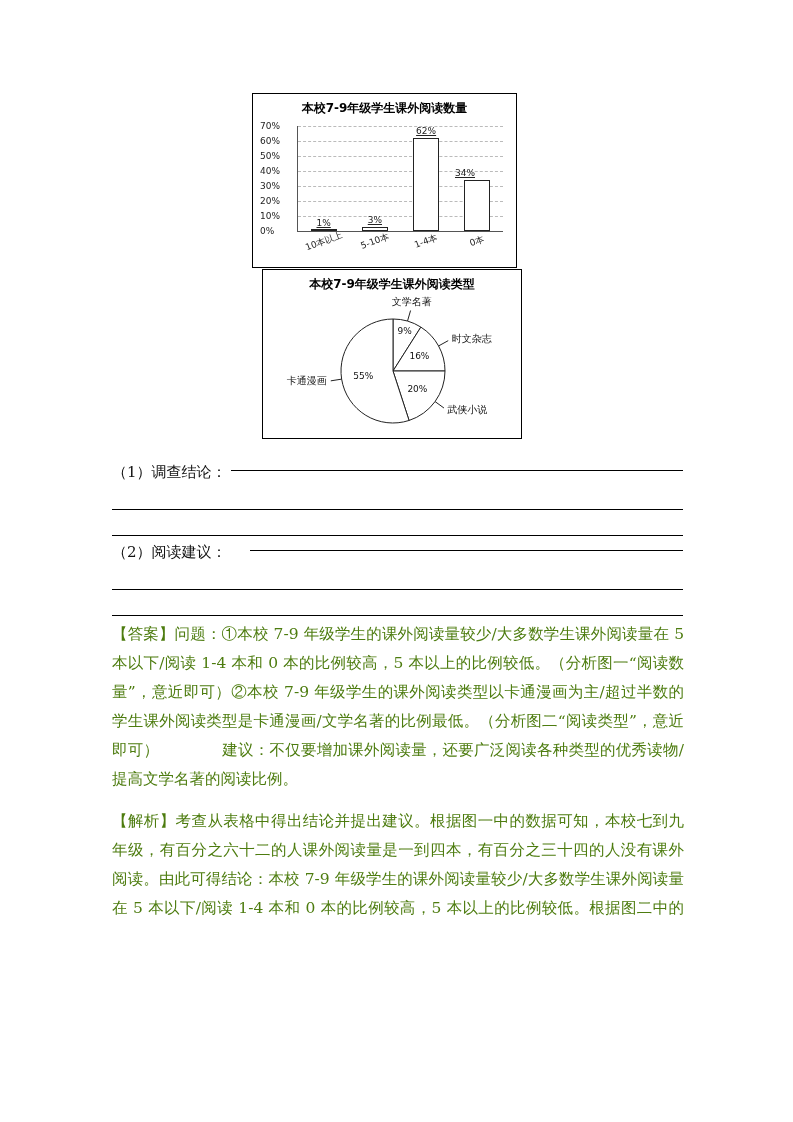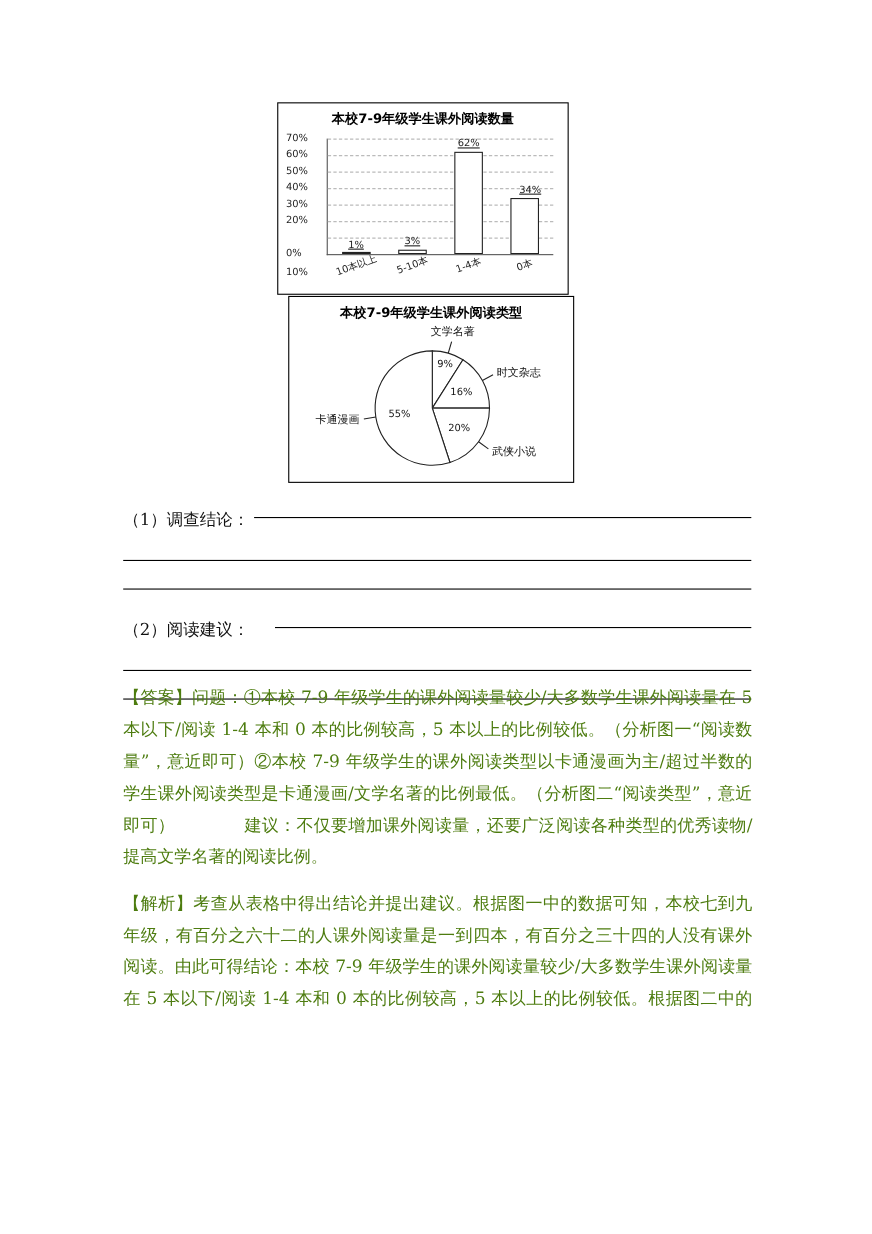--- a/index.html
+++ b/index.html
@@ -46,21 +46,21 @@
   
   .pie-svg { display:block; margin:0 auto; }
   .slice { fill:#ffffff; stroke:#222; stroke-width:1; }
   .leader { stroke:#222; stroke-width:1; }
   .pct { font-size:9px; fill:#111; font-family:"DejaVu Sans","Liberation Sans",sans-serif; }
   .pie-name { font-size:10px; fill:#111; font-family:"DejaVu Sans","Liberation Sans",sans-serif; }
 
   
   .qa { position:absolute; left:112px; top:460px; width:571px; font-size:15px; color:#111; }
   .q-row { display:flex; align-items:center; height:24px; }
-  .q-row.q2 { margin-top:24px;gap:19px; }
+  .q-row.q2 { margin-top:4px;gap:19px; }
   .q-label { white-space:nowrap; }
   .q-line { flex:1; border-bottom:1px solid #000; margin:0 0 3px 4px; }
   .blank { height:26px; border-bottom:1px solid #000; }
 
   
   .text-block { position:absolute; left:112px; top:620px; width:572px; }
   .para {
     font-size:15.5px; line-height:29px; text-align:justify;
     margin:0 0 13px 0; color:#4d7c0f;
   }
@@ -69,21 +69,21 @@
 </head>
 <body>
 
 <div class="page">
 
   <div class="figure bar-figure">
     <div class="chart-title">本校7-9年级学生课外阅读数量</div>
     <div class="bar-plot">
         <div class="ytick" style="top: 100px;">0%</div>
         <div class="gridline" style="top: 90px;"></div>
-        <div class="ytick" style="top: 85px; margin-top: 32px;">10%</div>
+        <div class="ytick" style="top: 85px;">10%</div>
         <div class="gridline" style="top: 75px;"></div>
         <div class="ytick" style="top: 70px;">20%</div>
         <div class="gridline" style="top: 60px;"></div>
         <div class="ytick" style="top: 55px;">30%</div>
         <div class="gridline" style="top: 45px;"></div>
         <div class="ytick" style="top: 40px;">40%</div>
         <div class="gridline" style="top: 30px;"></div>
         <div class="ytick" style="top: 25px;">50%</div>
         <div class="gridline" style="top: 15px;"></div>
         <div class="ytick" style="top: 10px;">60%</div>
@@ -92,21 +92,21 @@
         <div class="bar" style="left: 12.625px; height: 1.5px; background: rgb(255, 255, 255); border-color: rgb(34, 34, 34);"></div>
         <div class="bar-value" style="left: 5.625px; bottom: 3.5px;">1%</div>
         <div class="xcat" style="left: -8.375px;">10本以上</div>
         <div class="bar" style="left: 63.875px; height: 4.5px; background: rgb(255, 255, 255); border-color: rgb(34, 34, 34);"></div>
         <div class="bar-value" style="left: 56.875px; bottom: 6.5px;">3%</div>
         <div class="xcat" style="left: 42.875px;">5-10本</div>
         <div class="bar" style="left: 115.125px; height: 93px; background: rgb(255, 255, 255); border-color: rgb(34, 34, 34);"></div>
         <div class="bar-value" style="left: 108.125px; bottom: 95px;">62%</div>
         <div class="xcat" style="left: 94.125px;">1-4本</div>
         <div class="bar" style="left: 166.375px; height: 51px; background: rgb(255, 255, 255); border-color: rgb(34, 34, 34);"></div>
-        <div class="bar-value" style="left: 164px; bottom: 53px;">34%</div>
+        <div class="bar-value" style="left: 147px; bottom: 53px;">34%</div>
         <div class="xcat" style="left: 145.375px;">0本</div>
       </div>
   </div>
 
   <div class="figure pie-figure">
     <div class="chart-title">本校7-9年级学生课外阅读类型</div>
     <svg class="pie-svg" width="260" height="146">
         <path d="M 130 78 L 130 26 A 52 52 0 0 1 157.8629933389078 34.094947873895215 Z" class="slice"></path>
         <text x="141.60603001123195" y="41.05178267583917" text-anchor="middle" class="pct">9%</text>
         <line x1="144.5075375140399" y1="28.064728344798958" x2="147.57643968047145" y2="17.50149780235259" class="leader"></line>

